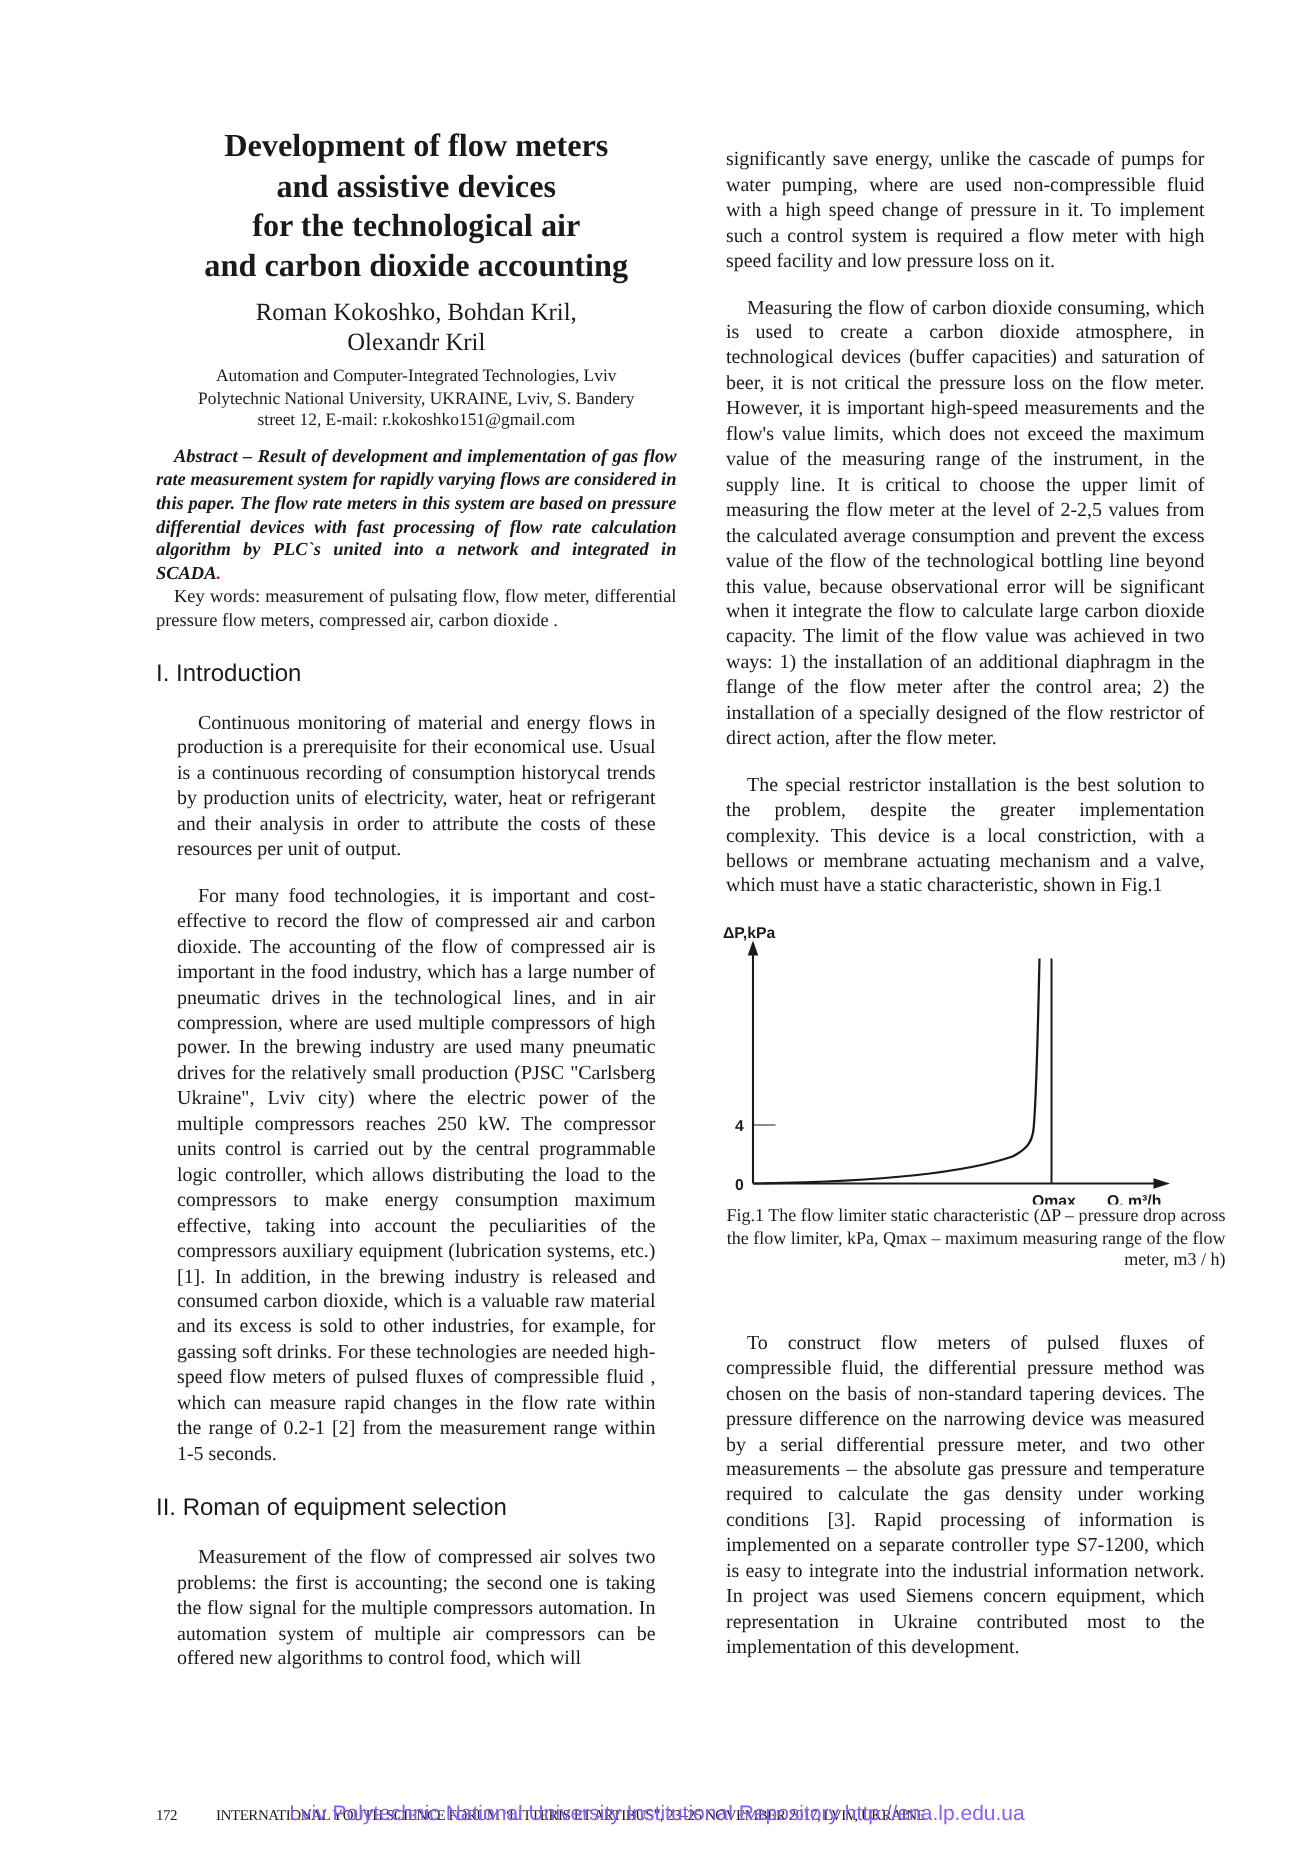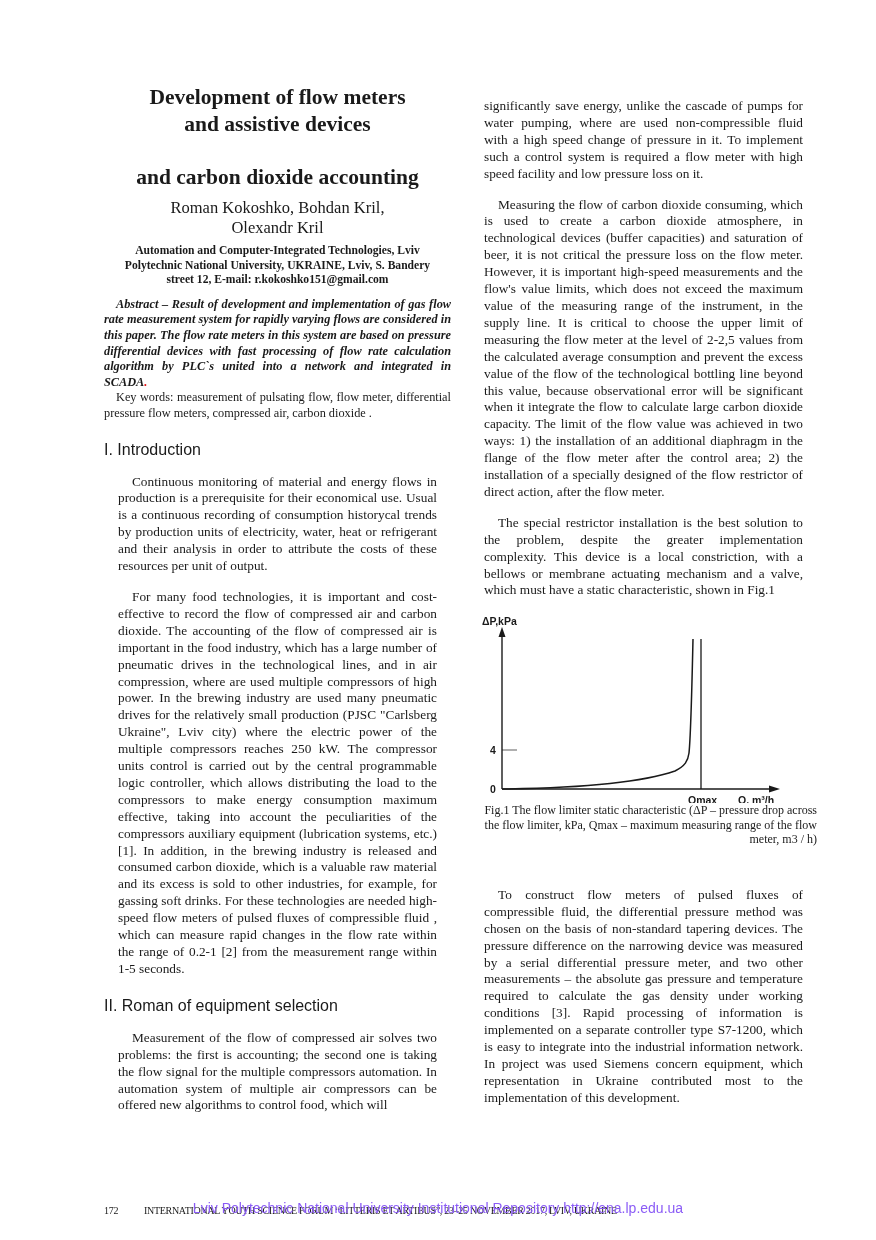--- a/index.html
+++ b/index.html
@@ -2,41 +2,41 @@
 <html><head>
 <meta charset="utf-8">
 <style>
   html, body { margin:0; padding:0; background:#ffffff; }
   body { width:876px; height:1240px; position:relative; overflow:hidden; font-family:"Liberation Serif", serif; color:#1a1a1a; }
   .col { position:absolute; top:84px; width:347px; font-size:13.3px; line-height:16.9px; text-align:justify; }
   .col.left { left:104px; }
   .col.right { left:470px; }
   .title { font-weight:bold; font-size:21.5px; line-height:26.5px; text-align:center; margin:0; }
   .authors { font-size:16.5px; line-height:20px; text-align:center; margin:8px 0 6px 0; }
-  .affil { font-size:11.6px; line-height:14.6px; text-align:center; margin:0 0 9px 0;font-weight:bold; }
+  .affil { font-size:11.6px; line-height:14.6px; text-align:center; margin:0 0 9px 0; }
   .abstract { font-style:italic; font-weight:bold; font-size:12.3px; line-height:15.6px; text-indent:12px; margin:0; }
   .abstract .dot { color:#e01010; }
   .keywords { font-size:12.3px; line-height:15.6px; text-indent:12px; margin:0; }
   .section { font-family:"Liberation Sans", sans-serif; font-size:16px; line-height:20px; text-align:left; margin:18px 0 8px 0; font-weight:normal; }
   p.body { margin:14px; text-indent:14px; }
   .figure { position:relative; width:347px; height:190px; margin-top:8px; }
   .caption { font-size:12px; line-height:14.5px; text-align:right; margin:0 0 40px 0; }
   .footer { position:absolute; top:1205px; left:104px; width:700px; font-size:10px; letter-spacing:-0.3px; white-space:nowrap; }
   .footer .pnum { display:inline-block; width:40px; }
   .repo { position:absolute; top:1200px; left:0; width:876px; text-align:center; font-family:"Liberation Sans", sans-serif; font-size:14px; color:#8b5cf6; }
   svg text { font-family:"Liberation Sans", sans-serif; font-weight:bold; font-size:10.5px; fill:#1a1a1a; }
 </style>
 </head>
 <body>
 
 <div class="col left">
   <h1 class="title">
     <span>Development of flow meters</span><br>
     <span>and assistive devices</span><br>
-    <br>
+    <span>for the technological air</span><br>
     <span>and carbon dioxide accounting</span>
   </h1>
   <div class="authors">
     <span>Roman Kokoshko, Bohdan Kril,</span><br>
     <span>Olexandr Kril</span>
   </div>
   <div class="affil">
     <span>Automation and Computer-Integrated Technologies, Lviv</span><br>
     <span>Polytechnic National University, UKRAINE, Lviv, S. Bandery</span><br>
     <span>street 12, E-mail: r.kokoshko151@gmail.com</span>

